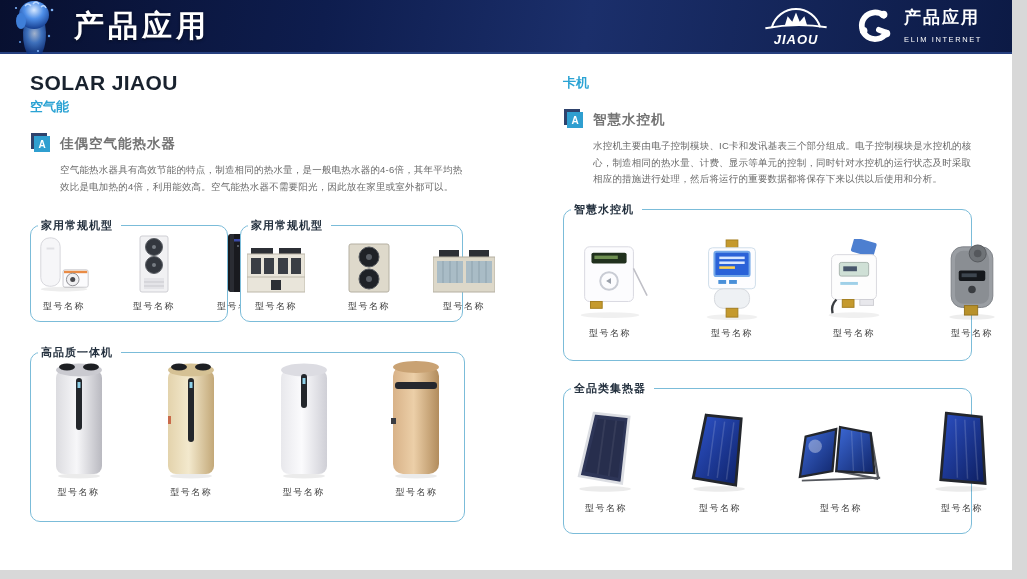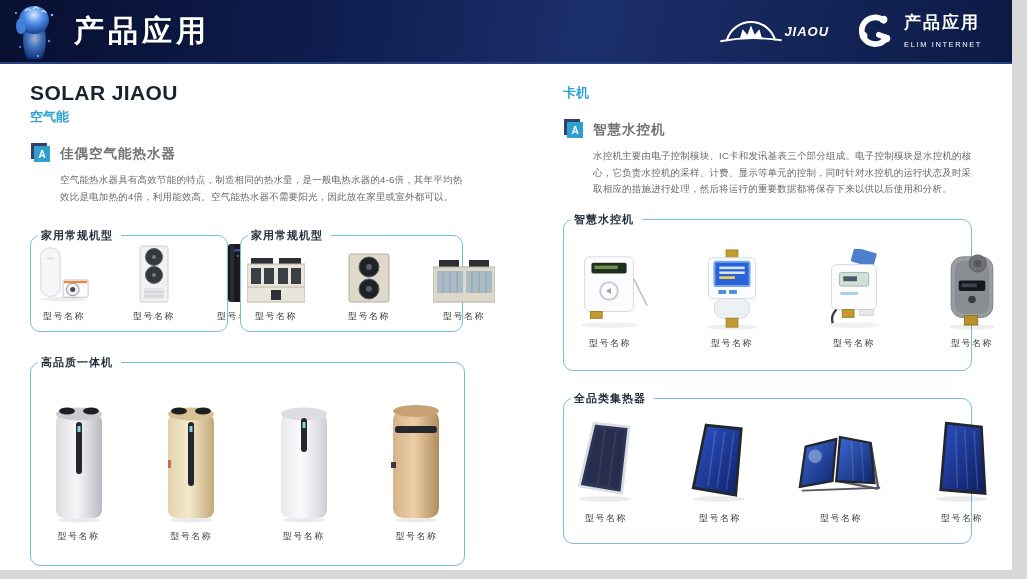--- a/index.html
+++ b/index.html
@@ -3,29 +3,29 @@
 <meta charset="utf-8">
 <style>
   html,body{margin:0;padding:0;}
   body{
     width:1027px;height:579px;background:#d8d8d8;overflow:hidden;
     font-family:"Liberation Sans","DejaVu Sans",sans-serif;
   }
   .page{width:1012px;height:570px;background:#ffffff;position:relative;}
   
   .hdr{
-    display:flex;align-items:center;height:64px;
+    display:flex;align-items:center;height:54px;
     background:linear-gradient(100deg,#081030 0%,#0e1d4e 32%,#1b2f6b 58%,#0c1a45 100%);
     border-bottom:2px solid #27407f;box-sizing:border-box;
   }
   .fist{margin-left:8px;flex:0 0 auto;}
   .hdr-title{color:#fff;font-size:30px;font-weight:bold;letter-spacing:4px;margin-left:14px;
     text-shadow:0 1px 3px rgba(0,0,0,.5);}
   .logos{margin-left:auto;display:flex;align-items:center;gap:28px;margin-right:30px;}
-  .jiaou{display:flex;flex-direction:row;align-items:center;color:#fff;}
+  .jiaou{display:flex;flex-direction:column;align-items:center;color:#fff;}
   .jiaou-text{font-size:13px;font-weight:bold;font-style:italic;letter-spacing:1px;margin-top:1px;}
   .elim{display:flex;align-items:center;gap:9px;color:#fff;}
   .elim-txt{display:flex;flex-direction:column;}
   .elim-cn{font-size:17px;font-weight:bold;letter-spacing:2px;line-height:18px;}
   .elim-en{font-size:7.5px;letter-spacing:1.6px;margin-top:8px;}
   
   .main{display:flex;padding:17px 0 0 30px;}
   .col-left{width:435px;margin-right:98px;flex:0 0 auto;}
   .col-right{width:409px;flex:0 0 auto;}
   .h-en{margin:0;font-size:21px;font-weight:800;color:#19222e;letter-spacing:.4px;}
@@ -37,21 +37,21 @@
     box-shadow:-3px -3px 0 rgba(23,46,92,.9);}
   .feature-title{font-size:13.5px;font-weight:bold;color:#737373;margin-left:10px;letter-spacing:1px;}
   .feature-desc{margin:9px 0 0 30px;font-size:9.5px;line-height:1.75;color:#6a6a6a;letter-spacing:.2px;}
   
   .row{display:flex;gap:12px;margin-top:30px;}
   .pbox{position:relative;border:1px solid #7bbcd9;border-radius:10px;background:#fff;box-sizing:border-box;}
   .pbox-title{position:absolute;top:-8px;left:7px;background:#fff;padding:0 8px 0 3px;
     font-size:11px;font-weight:bold;color:#24313f;line-height:15px;letter-spacing:1px;white-space:nowrap;}
   .b-home{width:198px;height:97px;}
   .b-comm{width:223px;height:97px;}
-  .b-big{width:435px;height:204px;margin-top:30px;}
+  .b-big{width:435px;height:170px;margin-top:30px;}
   .b-r1{width:409px;height:152px;margin-top:21px;}
   .b-r2{width:409px;height:146px;margin-top:27px;text-align:right;}
   .products{position:absolute;left:0;right:0;top:0;bottom:0;display:flex;
     justify-content:space-evenly;align-items:flex-end;padding:14px 6px 8px;gap:42px;}
   .b-big .products{padding-bottom:22px;}
   .b-r1 .products{padding-bottom:20px;}
   .b-r2 .products{padding-bottom:18px;}
   .product{display:flex;flex-direction:column;align-items:center;}
   .product svg{display:block;}
   .plabel{margin-top:6px;font-size:9px;color:#3c3c3c;letter-spacing:1.5px;white-space:nowrap;}
@@ -289,21 +289,21 @@
     </div>
 
     <div class="col-right">
       <div class="h-cn">卡机</div>
 
       <div class="feature">
         <div class="feature-head">
           <div class="badge">A</div>
           <div class="feature-title">智慧水控机</div>
         </div>
-        <div class="feature-desc">水控机主要由电子控制模块、IC卡和发讯基表三个部分组成。电子控制模块是水控机的核心，它负责水控机的采样、计费、显示等单元的控制，同时针对水控机的运行状态及时采取相应的措施进行处理，然后将运行的重要数据都将保存下来以供以后使用和分析。</div>
+        <div class="feature-desc">水控机主要由电子控制模块、IC卡和发讯基表三个部分组成。电子控制模块是水控机的核心，制造相同的热水量、计费、显示等单元的控制，同时针对水控机的运行状态及时采取相应的措施进行处理，然后将运行的重要数据都将保存下来以供以后使用和分析。</div>
       </div>
 
       <div class="pbox b-r1">
         <div class="pbox-title">智慧水控机</div>
         <div class="products">
           <div class="product">
             <svg width="80" height="82" viewBox="0 0 80 84">
               <ellipse cx="40" cy="78" rx="30" ry="3" fill="rgba(0,0,0,0.06)"></ellipse>
               <rect x="14" y="8" width="50" height="56" rx="5" fill="#fcfcfe" stroke="#d8d8e0"></rect>
               <rect x="21" y="14" width="36" height="11" rx="2" fill="#20301d"></rect>

